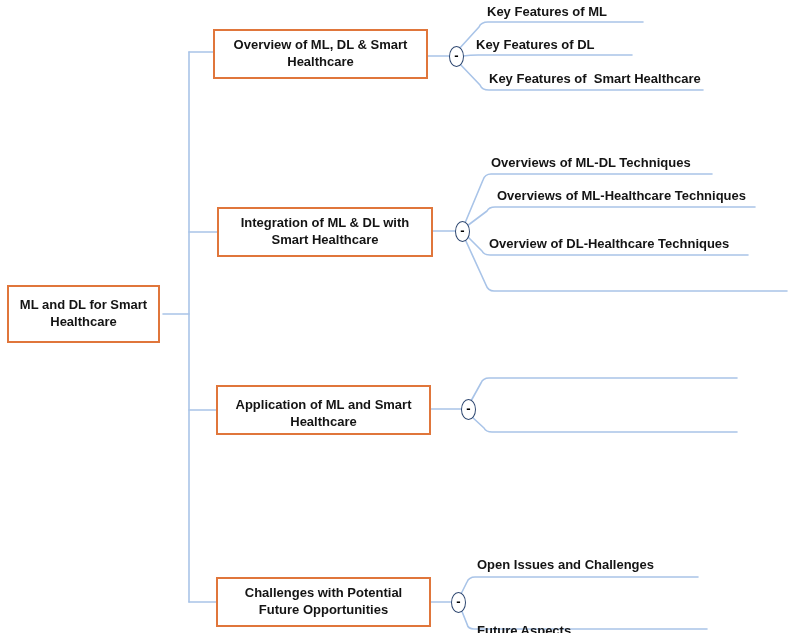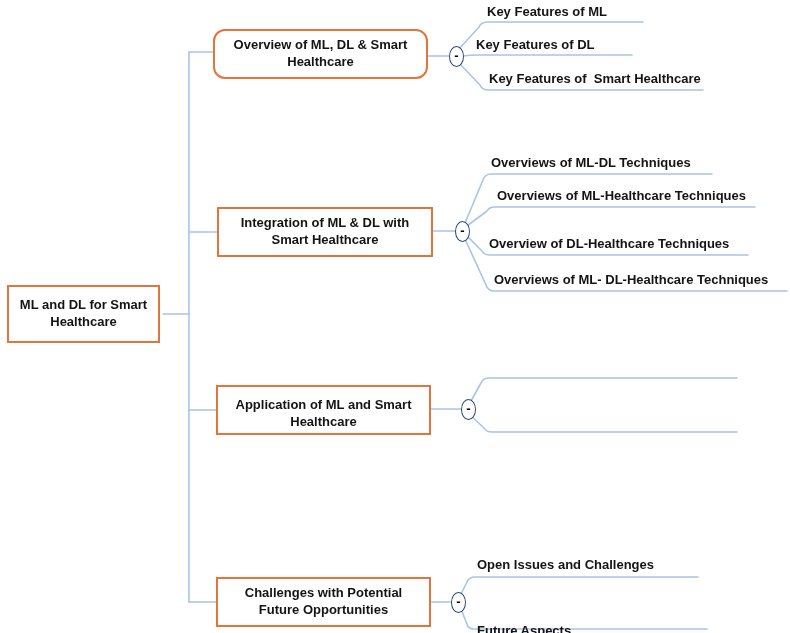--- a/index.html
+++ b/index.html
@@ -88,21 +88,21 @@
     <g>
       <path d="M461,594 L467,582 Q469,577 475,577 L698,577"></path>
       <path d="M461,609 L467,624 Q468,629 474,629 L707,629"></path>
     </g>
   </svg>
 
   <div class="node" style="left:7px;top:285px;width:153px;height:58px;">
     <span>ML and DL for Smart Healthcare</span>
   </div>
 
-  <div class="node" style="left:213px;top:29px;width:215px;height:50px;border-radius:12px;">
+  <div class="node" style="left:213px;top:29px;width:215px;height:50px;">
     <span>Overview of ML, DL &amp; Smart Healthcare</span>
   </div>
   <div class="node" style="left:217px;top:207px;width:216px;height:50px;">
     <span>Integration of ML &amp; DL with Smart Healthcare</span>
   </div>
   <div class="node" style="left:216px;top:385px;width:215px;height:50px;align-items:flex-end;">
     <span>Application of ML and Smart Healthcare</span>
   </div>
   <div class="node" style="left:216px;top:577px;width:215px;height:50px;">
     <span>Challenges with Potential Future Opportunities</span>
@@ -121,19 +121,18 @@
     <span>-</span>
   </div>
 
   <div class="leaf" style="left:487px;top:4px;">Key Features of ML</div>
   <div class="leaf" style="left:476px;top:37px;">Key Features of DL</div>
   <div class="leaf" style="left:489px;top:71px;">Key Features of  Smart Healthcare</div>
 
   <div class="leaf" style="left:491px;top:155px;">Overviews of ML-DL Techniques</div>
   <div class="leaf" style="left:497px;top:188px;">Overviews of ML-Healthcare Techniques</div>
   <div class="leaf" style="left:489px;top:236px;">Overview of DL-Healthcare Techniques</div>
-  <div class="leaf" style="left:494px;top:272px;">Overviews of ML- DL-Healthcare Techniques</div>
 
 
   <div class="leaf" style="left:477px;top:557px;">Open Issues and Challenges</div>
   <div class="leaf" style="left:477px;top:610px;margin-top:13px;">Future Aspects</div>
 
 </div>
 
 </body></html>

